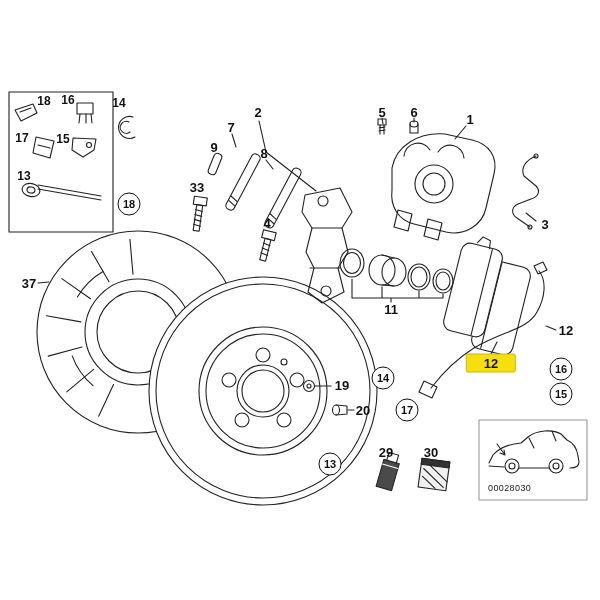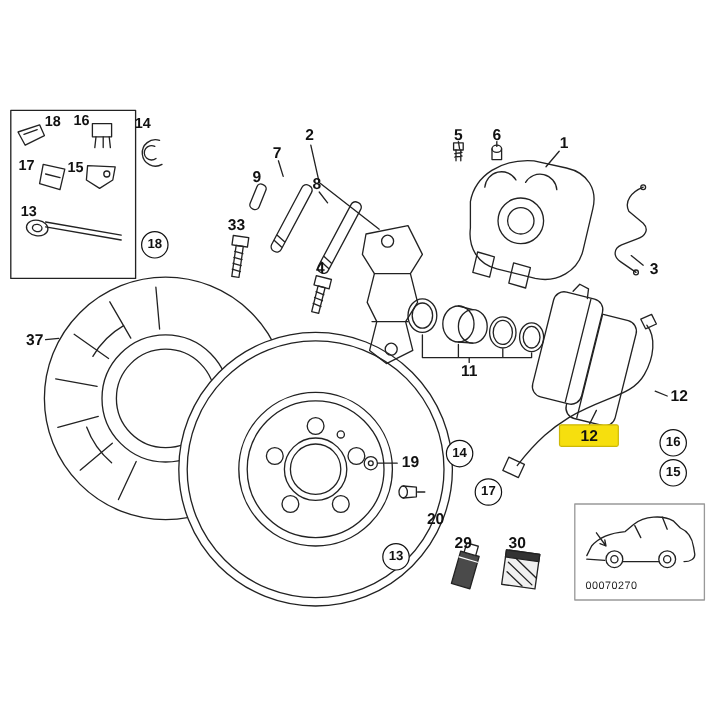--- a/index.html
+++ b/index.html
@@ -206,35 +206,35 @@
   <div class="lbl" style="left:267px;top:223px">4</div>
   <div class="lbl" style="left:382px;top:112px">5</div>
   <div class="lbl" style="left:414px;top:112px">6</div>
   <div class="lbl" style="left:231px;top:127px">7</div>
   <div class="lbl" style="left:264px;top:153px">8</div>
   <div class="lbl" style="left:214px;top:147px">9</div>
   <div class="lbl" style="left:566px;top:330px">12</div>
   <div class="lbl" style="left:391px;top:309px">11</div>
   <div class="lbl hl" style="left:491px;top:363px">12</div>
   <div class="lbl" style="left:342px;top:385px">19</div>
-  <div class="lbl" style="left:363px;top:432px">20</div>
+  <div class="lbl" style="left:363px;top:410px">20</div>
   <div class="lbl" style="left:29px;top:283px">37</div>
   <div class="lbl" style="left:197px;top:187px">33</div>
   <div class="lbl" style="left:386px;top:452px">29</div>
   <div class="lbl" style="left:431px;top:452px">30</div>
 
   <div class="lbl circled" style="left:129px;top:204px">18</div>
   <div class="lbl circled" style="left:383px;top:378px">14</div>
   <div class="lbl circled" style="left:407px;top:410px">17</div>
   <div class="lbl circled" style="left:330px;top:464px">13</div>
   <div class="lbl circled" style="left:561px;top:369px">16</div>
   <div class="lbl circled" style="left:561px;top:394px">15</div>
 
   <div class="lbl inset" style="left:44px;top:101px">18</div>
   <div class="lbl inset" style="left:68px;top:100px">16</div>
   <div class="lbl inset" style="left:119px;top:103px">14</div>
   <div class="lbl inset" style="left:22px;top:138px">17</div>
   <div class="lbl inset" style="left:63px;top:139px">15</div>
   <div class="lbl inset" style="left:24px;top:176px">13</div>
 
-  <div class="code">00070270</div>
+  <div class="code">00028030</div>
 
 </div>
 
 </body></html>

